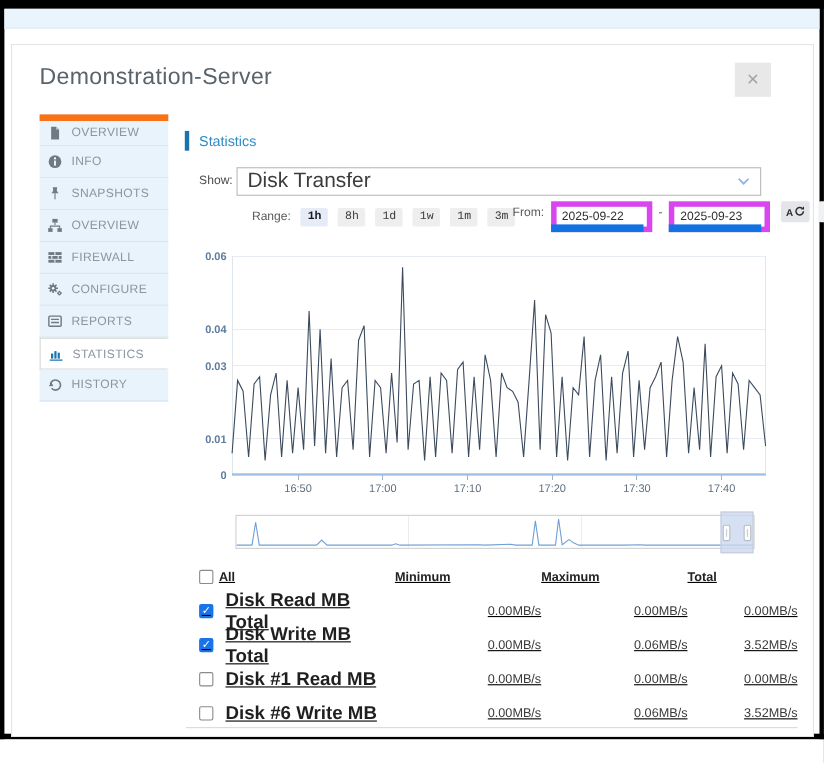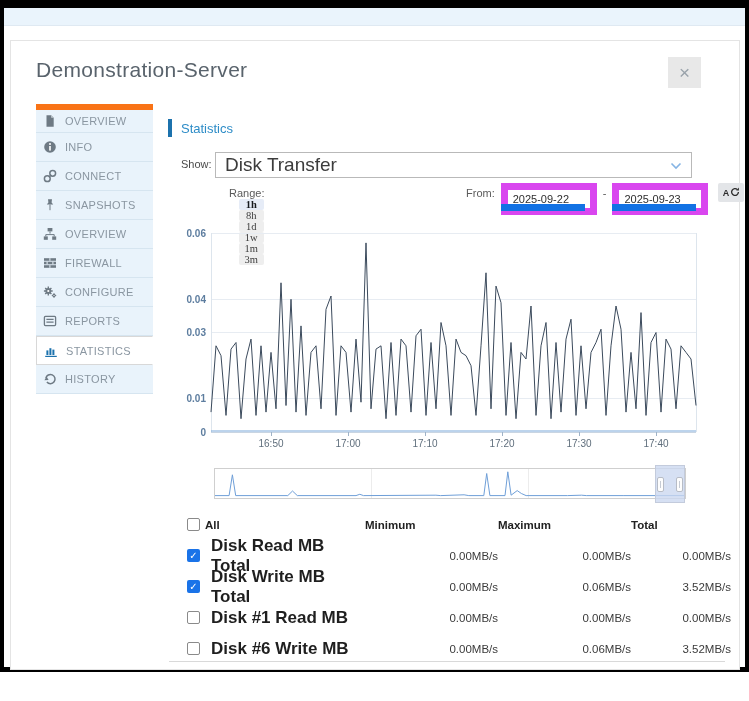--- a/index.html
+++ b/index.html
@@ -27,45 +27,45 @@
   
   #accent-bar{position:absolute;left:157px;top:78px;width:4px;height:18px;background:#1c72ad;}
   #section-title{position:absolute;left:170px;top:80px;font-size:13px;color:#2d8cc7;}
 
   
   #show-label{position:absolute;left:170px;top:117px;font-size:11px;color:#4a4a4a;}
   #show-select{position:absolute;left:204px;top:111px;width:477px;height:26px;border:1px solid #b9b9b9;background:#fff;box-sizing:border-box;display:flex;align-items:center;justify-content:space-between;padding:0 9px;cursor:pointer;}
   #show-select .val{font-size:19px;color:#3c3c3c;}
 
   
-  #range-group{position:absolute;left:218px;top:146px;height:20px;display:flex;align-items:center;flex-direction:column;}
+  #range-group{position:absolute;left:218px;top:146px;height:20px;display:flex;align-items:center;}
   .ctl-label{font-size:11px;color:#5a5a5a;}
-  .range-btn{width:25px;height:17px;margin-left:9px;border:none;border-radius:2px;background:#eeeeee;color:#3c3c3c;font-size:10.5px;font-family:Liberation Serif, serif;padding:0;cursor:pointer;}
+  .range-btn{width:25px;height:17px;margin-left:9px;border:none;border-radius:2px;background:#eeeeee;color:#3c3c3c;font-size:10.5px;font-family:Liberation Mono, monospace;padding:0;cursor:pointer;}
   .range-btn.active{background:#e6ecf7;color:#16191d;font-weight:bold;}
   #from-group{position:absolute;left:455px;top:142px;height:22px;display:flex;align-items:flex-start;}
   #from-group .ctl-label{margin-top:4px;}
   .date-wrap{position:relative;margin-left:6px;}
-  .date-input{width:72px;height:18px;border:7px solid #d946ef;font-size:11px;color:#2e2e2e;padding:0 5px;font-family:"Liberation Sans",sans-serif;}
+  .date-input{width:72px;height:18px;border:5px solid #d946ef;font-size:11px;color:#2e2e2e;padding:0 5px;font-family:"Liberation Sans",sans-serif;}
   .date-bar{position:absolute;left:0;top:21px;width:84px;height:7px;background:#1272e4;}
   .date-sep{font-size:11px;color:#5a5a5a;margin:4px 0 0 6px;}
   .mini-btn{height:19px;border:none;border-radius:2px;display:flex;align-items:center;justify-content:center;gap:1px;cursor:pointer;padding:0 4px;}
   #autorefresh-button{margin-left:10px;width:26px;background:#e3e5e8;font-weight:bold;font-size:9px;color:#2b2b2b;font-family:"Liberation Sans",sans-serif;}
   #refresh-button{margin-left:8px;width:22px;background:#f0f1f2;}
 
   
   #main-chart{position:absolute;left:175px;top:186px;}
   #navigator{position:absolute;left:203px;top:427px;width:472px;height:31px;border:1px solid #cfcfcf;box-sizing:border-box;background:#fff;}
   #nav-selection{position:absolute;left:441px;top:-4px;width:30px;height:38px;background:rgba(203,215,239,0.78);border:1px solid #c3cbdc;box-sizing:border-box;cursor:grab;}
   .nav-handle{position:absolute;top:11px;width:7px;height:15px;background:#fdfdfd;border:1px solid #b7bcc6;border-radius:2px;box-sizing:border-box;cursor:ew-resize;}
   .nav-handle::after{content:"";position:absolute;left:2px;top:3px;width:1px;height:7px;background:#c6cbd4;}
   #nav-handle-left{left:1px;}
   #nav-handle-right{right:1px;}
 
   
-  #legend{position:absolute;left:176px;top:468px;display:grid;grid-template-columns:178px 133px 133px 100px;grid-auto-rows:31px;align-items:center;}
+  #legend{position:absolute;left:170px;top:468px;display:grid;grid-template-columns:178px 133px 133px 100px;grid-auto-rows:31px;align-items:center;text-decoration:underline;}
   .lg-head{font-size:11.5px;font-weight:bold;color:#222;}
   .lg-val{font-size:11.5px;color:#3a3a3a;text-align:right;}
   .lg-labelcell{display:flex;align-items:center;gap:5px;}
   .cbx{width:13px;height:13px;box-sizing:border-box;flex:0 0 13px;cursor:pointer;}
   .cbx.unchecked{background:#fff;border:1px solid #8a8a8a;border-radius:2px;}
   .cbx.checked{background:#1a73e8;border-radius:2px;color:#fff;font-size:10px;line-height:13px;text-align:center;}
   .lg-name{font-size:17px;font-weight:bold;color:#1f1f1f;padding-left:6px;}
   #legend-divider{position:absolute;left:158px;top:620px;width:556px;height:1px;background:#d9d9d9;}
 </style>
 </head>
@@ -90,28 +90,20 @@
             </svg></span>
           <span class="lbl">OVERVIEW</span>
         </div>
         <div class="side-item">
           <span class="icn"><svg viewBox="0 0 14 14" width="14" height="14">
               <circle cx="7" cy="7" r="5.8" fill="#6e7a84"></circle>
               <rect x="6.2" y="6" width="1.6" height="4.6" fill="#fff"></rect>
               <circle cx="7" cy="4" r="1" fill="#fff"></circle>
             </svg></span>
           <span class="lbl">INFO</span>
-        </div>
-        <div class="side-item">
-          <span class="icn"><svg viewBox="0 0 14 14" width="14" height="14" fill="none" stroke="#6e7a84" stroke-width="1.5">
-              <circle cx="4.3" cy="9.7" r="2.9"></circle>
-              <circle cx="9.7" cy="4.3" r="2.9"></circle>
-              <path d="M5.8 8.2l2.4-2.4"></path>
-            </svg></span>
-          <span class="lbl">CONNECT</span>
         </div>
         <div class="side-item">
           <span class="icn"><svg viewBox="0 0 14 14" width="14" height="14" fill="#6e7a84">
               <path d="M5 1.2h4l-.4 3.2 1.6 2.2H3.8l1.6-2.2z"></path>
               <rect x="6.5" y="6.6" width="1" height="5.6"></rect>
             </svg></span>
           <span class="lbl">SNAPSHOTS</span>
         </div>
         <div class="side-item">
           <span class="icn"><svg viewBox="0 0 14 14" width="14" height="14">

